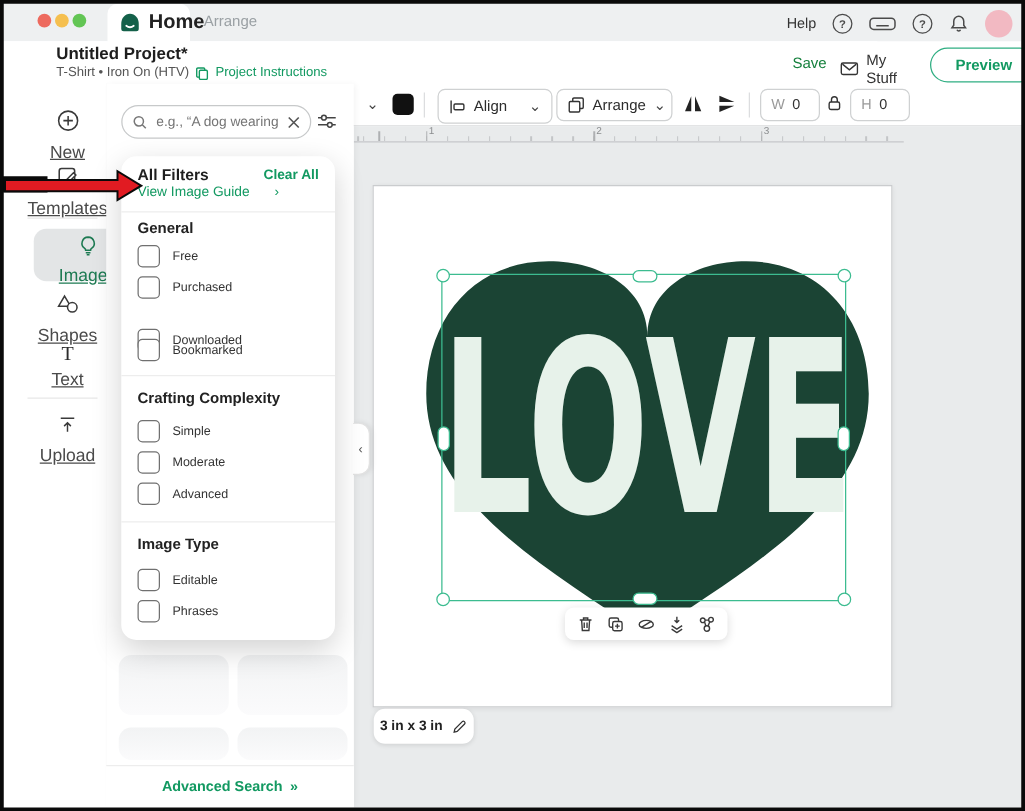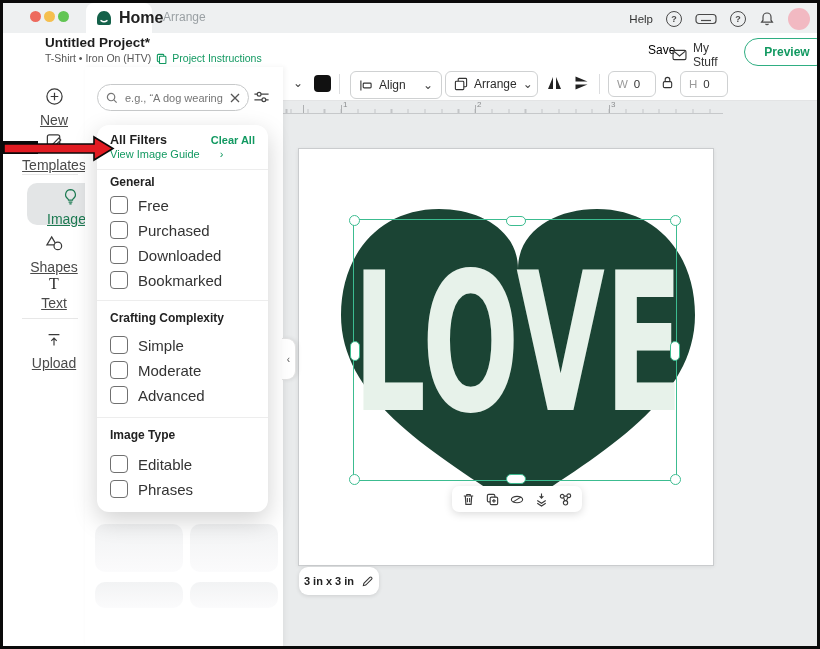--- a/index.html
+++ b/index.html
@@ -44,21 +44,21 @@
   .searchpill input{border:0;outline:0;flex:1;font-size:11px;color:#555;min-width:0;
                     font-family:"Liberation Sans",sans-serif;background:transparent;}
   .dropdown{left:12px;top:58px;width:171px;height:387px;background:#fff;border-radius:12px;
             box-shadow:0 8px 24px rgba(0,0,0,.18);z-index:6;overflow:hidden;}
   .dd-title{font-size:12.5px;font-weight:bold;color:#1f1f1f;}
   .dd-link{font-size:11px;color:#129961;}
   .dd-div{height:1px;background:#ededed;left:0;right:0;}
   .sec-title{font-size:12px;font-weight:bold;color:#222;}
   .chk-row{display:flex;align-items:center;gap:10px;left:13px;height:18px;}
   .chk-box{width:16px;height:16px;border:1.5px solid #707070;border-radius:4px;background:#fff;flex:none;}
-  .chk-label{font-size:15px;color:#333;text-align:right;}
+  .chk-label{font-size:10px;color:#333;text-align:right;}
   .tile{border-radius:10px;background:linear-gradient(#f2f3f4,#fbfbfc);}
   .adv-bar{left:0;top:545px;width:198px;height:34px;background:#fff;border-top:1px solid #ededed;
            display:flex;align-items:center;justify-content:center;gap:6px;z-index:7;}
   .adv-link{font-size:11.5px;font-weight:bold;color:#129961;}
   
   .canvas-area{left:283px;top:100px;width:537px;height:546px;background:#e9ebec;}
   .ruler{left:0;top:0;width:440px;height:13px;border-bottom:1px solid #c6c8ca;
          background:
            repeating-linear-gradient(90deg,#aeb0b2 0 1px,transparent 1px 134px) 58px 100%/100% 8px no-repeat padding-box,
            repeating-linear-gradient(90deg,#c3c5c7 0 1px,transparent 1px 16.75px) 7.5px 100%/100% 4px no-repeat padding-box;
@@ -206,21 +206,21 @@
     <div class="abs flexrow" style="left:45px;top:19px;gap:5px;">
       <span class="psub">T-Shirt • Iron On (HTV)</span>
       <span class="icon">
         <svg width="11" height="11" viewBox="0 0 12 12" fill="none" stroke="#129961" stroke-width="1.2">
           <rect x="1.5" y="1.5" width="7" height="8" rx="1"></rect>
             <rect x="3.8" y="3.5" width="7" height="8" rx="1" fill="#fff"></rect>
           </svg>
       </span>
       <span class="psub greenlink">Project Instructions</span>
     </div>
-    <span class="abs" style="left:648px;top:10px;font-size:12px;color:#000000;">Save</span>
+    <span class="abs" style="left:634px;top:10px;font-size:12px;color:#15803d;">Save</span>
     <div class="abs flexrow" style="left:672px;top:8px;gap:6px;">
       <span class="icon">
         <svg width="15" height="12" viewBox="0 0 16 13" fill="none" stroke="#333" stroke-width="1.2">
           <rect x="1" y="1.5" width="14" height="10" rx="1.5"></rect>
             <path d="M2 2.5l6 5 6-5"></path>
           </svg>
       </span>
       <span style="font-size:12px;color:#333;">My Stuff</span>
     </div>
     <div class="abs pill-btn" style="left:744px;top:5px;width:84px;height:26px;">
@@ -382,21 +382,21 @@
 
       <span class="abs sec-title" style="left:13px;top:50px;">General</span>
       <div class="abs chk-row" style="top:71px;">
         <span class="chk-box"></span>
         <span class="chk-label">Free</span>
       </div>
       <div class="abs chk-row" style="top:96px;">
         <span class="chk-box"></span>
         <span class="chk-label">Purchased</span>
       </div>
-      <div class="abs chk-row" style="top:121px;">
+      <div class="abs chk-row" style="top:138px;">
         <span class="chk-box"></span>
         <span class="chk-label">Downloaded</span>
       </div>
       <div class="abs chk-row" style="top:146px;">
         <span class="chk-box"></span>
         <span class="chk-label">Bookmarked</span>
       </div>
       <div class="abs dd-div" style="top:175px;"></div>
 
       <span class="abs sec-title" style="left:13px;top:186px;">Crafting Complexity</span>
@@ -418,20 +418,24 @@
       <div class="abs chk-row" style="top:330px;">
         <span class="chk-box"></span>
         <span class="chk-label">Editable</span>
       </div>
       <div class="abs chk-row" style="top:355px;">
         <span class="chk-box"></span>
         <span class="chk-label">Phrases</span>
       </div>
     </div>
 
+    <div class="abs adv-bar">
+      <span class="adv-link">Advanced Search</span>
+      <span class="adv-link">»</span>
+    </div>
   </div>
 
   <svg class="abs arrow-annot" width="116" height="34" viewBox="0 0 116 34">
     <rect x="0" y="9" width="38" height="13" fill="#0a0a0a"></rect>
     <path d="M4 12 H94 V5 L113 16.5 L94 28 V21 H4 Z" fill="#e11b22" stroke="#0a0a0a" stroke-width="1.6"></path>
   </svg>
 
   <div class="frame"></div>
 </div>
 

